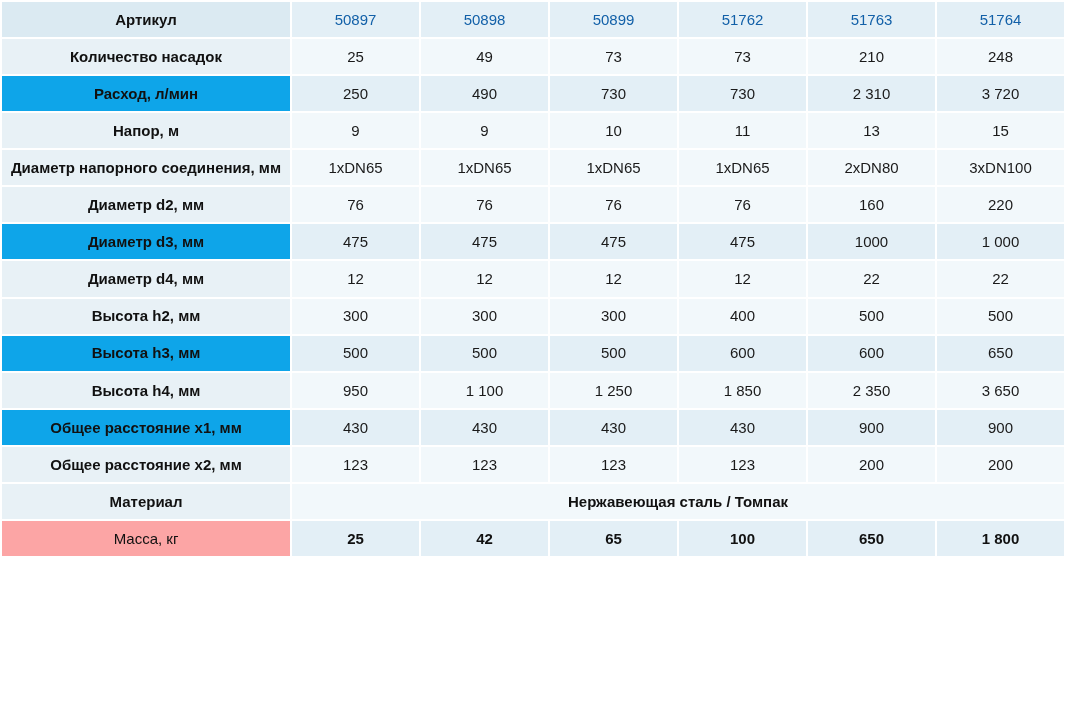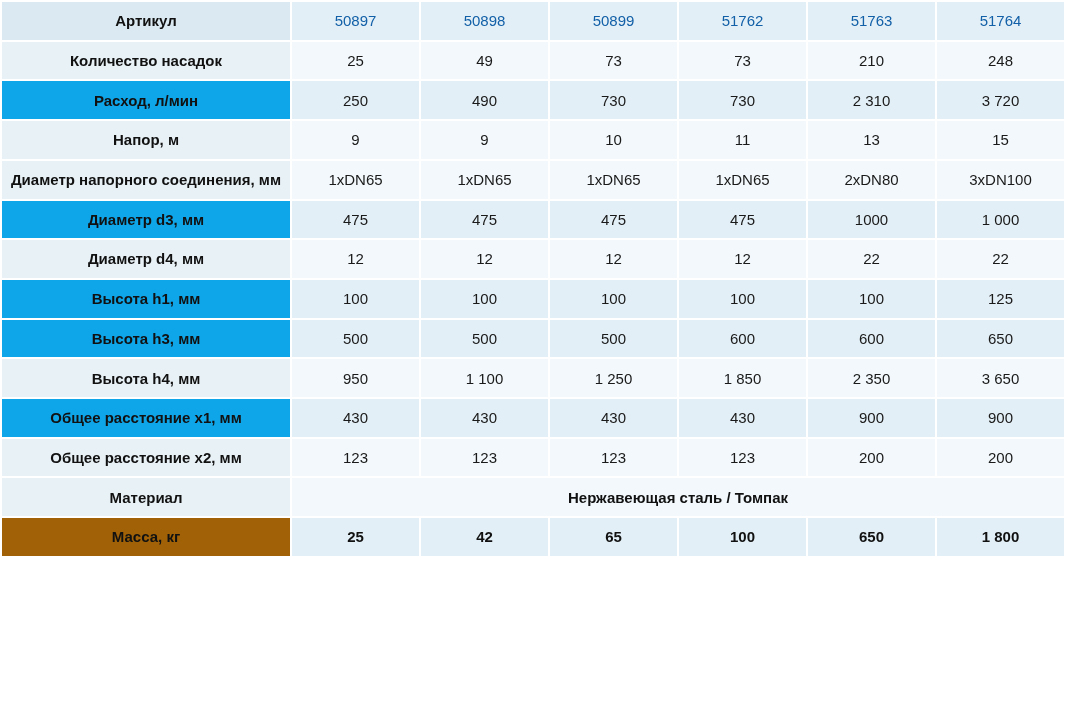--- a/index.html
+++ b/index.html
@@ -69,22 +69,22 @@
     margin-left: 30px;
   }
   
   .mass-cell {
     background: #e3eff6;
     font-weight: bold;
     font-size: 16px;
     color: #111111;
   }
   .mass-label {
-    background: #a16207;
-    font-weight: bold;
+    background: #fca5a5;
+    font-weight: normal;
     color: #111111;
   }
   .two-line { font-size: 15px; }
 </style>
 </head>
 <body>
 
 <table class="spec-table">
   <colgroup>
     <col class="label-col">
@@ -135,45 +135,54 @@
       <tr>
         <td class="row-label two-line">Диаметр напорного соединения, мм</td>
         <td class="data-cell">1xDN65</td>
         <td class="data-cell">1xDN65</td>
         <td class="data-cell">1xDN65</td>
         <td class="data-cell">1xDN65</td>
         <td class="data-cell">2xDN80</td>
         <td class="data-cell">3xDN100</td>
       </tr>
       <tr>
+        <td class="row-label">Диаметр d2, мм</td>
+        <td class="data-cell">76</td>
+        <td class="data-cell">76</td>
+        <td class="data-cell">76</td>
+        <td class="data-cell">76</td>
+        <td class="data-cell">160</td>
+        <td class="data-cell">220</td>
+      </tr>
+      <tr>
         <td class="row-label alt">Диаметр d3, мм</td>
         <td class="data-cell alt">475</td>
         <td class="data-cell alt">475</td>
         <td class="data-cell alt">475</td>
         <td class="data-cell alt">475</td>
         <td class="data-cell alt">1000</td>
         <td class="data-cell alt">1 000</td>
       </tr>
       <tr>
         <td class="row-label">Диаметр d4, мм</td>
         <td class="data-cell">12</td>
         <td class="data-cell">12</td>
         <td class="data-cell">12</td>
         <td class="data-cell">12</td>
         <td class="data-cell">22</td>
         <td class="data-cell">22</td>
       </tr>
       <tr>
-        <td class="row-label alt">Высота h1, мм</td>
-        <td class="data-cell alt">100</td>
-        <td class="data-cell alt">100</td>
-        <td class="data-cell alt">100</td>
-        <td class="data-cell alt">100</td>
-        <td class="data-cell alt">100</td>
-        <td class="data-cell alt">125</td>
+        <td class="row-label">Высота h2, мм</td>
+        <td class="data-cell">300</td>
+        <td class="data-cell">300</td>
+        <td class="data-cell">300</td>
+        <td class="data-cell">400</td>
+        <td class="data-cell">500</td>
+        <td class="data-cell">500</td>
       </tr>
       <tr>
         <td class="row-label alt">Высота h3, мм</td>
         <td class="data-cell alt">500</td>
         <td class="data-cell alt">500</td>
         <td class="data-cell alt">500</td>
         <td class="data-cell alt">600</td>
         <td class="data-cell alt">600</td>
         <td class="data-cell alt">650</td>
       </tr>

